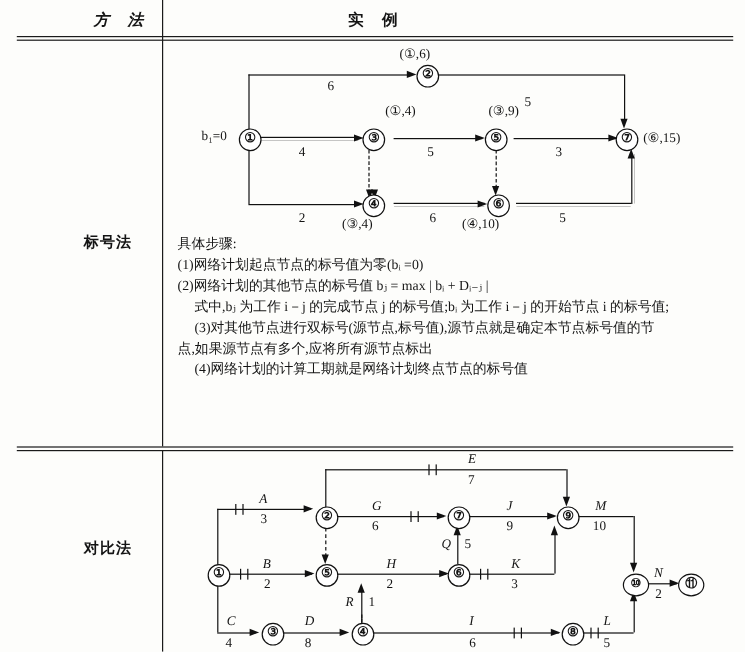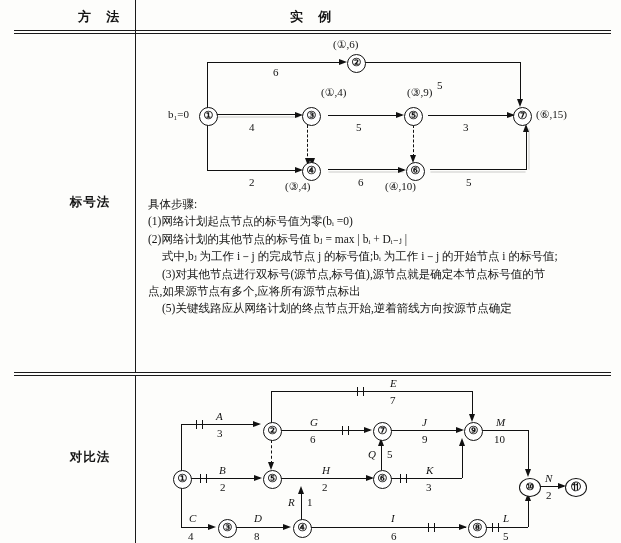--- a/index.html
+++ b/index.html
@@ -37,21 +37,21 @@
   .dur{position:absolute;font-size:11px;font-family:"Liberation Serif",serif;white-space:nowrap;}
   .pair{position:absolute;font-size:11px;white-space:nowrap;font-family:"Liberation Serif",serif;}
   .steps{position:absolute;font-size:11.5px;line-height:17.4px;font-family:"Liberation Serif","DejaVu Serif",serif;}
   .steps div{white-space:nowrap;}
 </style>
 </head>
 <body>
 
 <div class="page">
 
-  <div class="hdr" style="left:78px;top:8px;">方 法</div>
+  <div class="hdr" style="left:78px;top:8px;font-style:italic;">方 法</div>
   <div class="hdr" style="left:290px;top:8px;">实  例</div>
   <div class="rule" style="top:30px;"></div>
   <div class="rule" style="top:32.5px;border-top-width:0.6px;"></div>
   <div class="rule" style="top:372px;"></div>
   <div class="rule" style="top:374.5px;border-top-width:0.6px;"></div>
   <div class="vline" style="left:135px;top:0px;height:372px;"></div>
   <div class="vline" style="left:135px;top:375px;height:168px;"></div>
 
   <div class="methodlabel" style="left:40px;top:449px;width:100px;">对比法</div>
   <div class="methodlabel" style="left:40px;top:194px;width:100px;">标号法</div>
@@ -119,21 +119,21 @@
     <div class="node" style="left:513px;top:107px;">⑦</div>
   </div>
 
   <div class="steps" style="left:148px;top:196px;">
     <div>具体步骤:</div>
     <div>(1)网络计划起点节点的标号值为零(bᵢ =0)</div>
     <div>(2)网络计划的其他节点的标号值 bⱼ = max | bᵢ + Dᵢ₋ⱼ |</div>
     <div style="text-indent:14px;">式中,bⱼ 为工作 i－j 的完成节点 j 的标号值;bᵢ 为工作 i－j 的开始节点 i 的标号值;</div>
     <div style="text-indent:14px;">(3)对其他节点进行双标号(源节点,标号值),源节点就是确定本节点标号值的节</div>
     <div>点,如果源节点有多个,应将所有源节点标出</div>
-    <div style="text-indent:14px;">(5)关键线路应从网络计划的终点节点开始,逆着箭线方向按源节点确定</div>
+    <div style="text-indent:14px;">(4)网络计划的计算工期就是网络计划终点节点的标号值</div>
   </div>
 
   <div>
 
     <div class="v" style="left:181px;top:424px;height:48px;"></div>
     <div class="h" style="left:181px;top:424px;width:78px;"></div>
     <div class="ar r" style="left:253px;top:420.5px;"></div>
     <div class="tick" style="left:196px;top:419.5px;"></div>
     <div class="act" style="left:216px;top:410px;">A</div>
     <div class="dur" style="left:217px;top:427px;">3</div>

